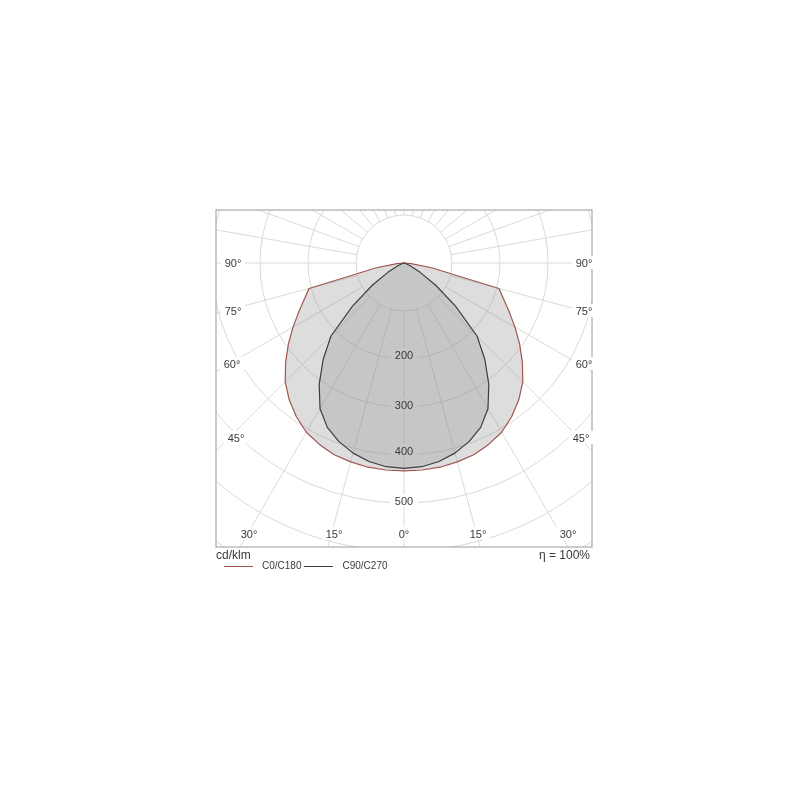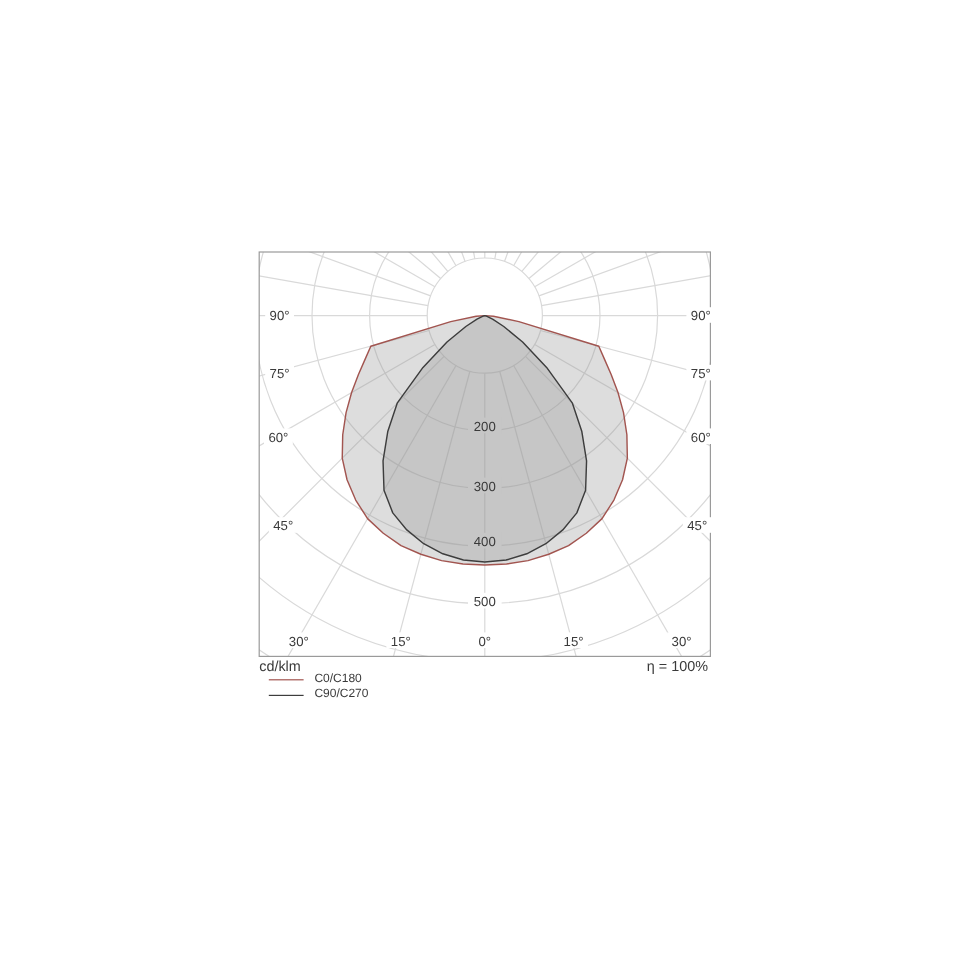--- a/index.html
+++ b/index.html
@@ -2,21 +2,21 @@
 <html><head>
 <meta charset="utf-8">
 <style>
   html,body{margin:0;padding:0;background:#ffffff;}
   #canvas{position:relative;width:800px;height:800px;background:#ffffff;overflow:hidden;
           font-family:"Liberation Sans",sans-serif;color:#3a3a3a;}
   #diagram-svg{position:absolute;left:0;top:0;}
   .svg-label{font-family:"Liberation Sans",sans-serif;font-size:11px;fill:#3a3a3a;}
   #unit-label{position:absolute;left:216px;top:548px;font-size:12px;text-align:right;}
   #eta-label{position:absolute;left:460px;top:548px;width:130px;text-align:right;font-size:12px;}
-  #legend{position:absolute;left:224px;top:561px;display:flex;flex-direction:column;gap:3px;}
+  #legend{position:absolute;left:224px;top:561px;display:flex;gap:3px;}
   .legend-row{display:flex;align-items:center;gap:9px;height:10px;}
   .legend-swatch{display:inline-block;width:29px;height:1px;}
   .legend-text{font-size:10px;line-height:10px;}
 </style>
 </head>
 <body>
 
 <div id="canvas">
 
   <svg id="diagram-svg" width="800" height="800" viewBox="0 0 800 800">

